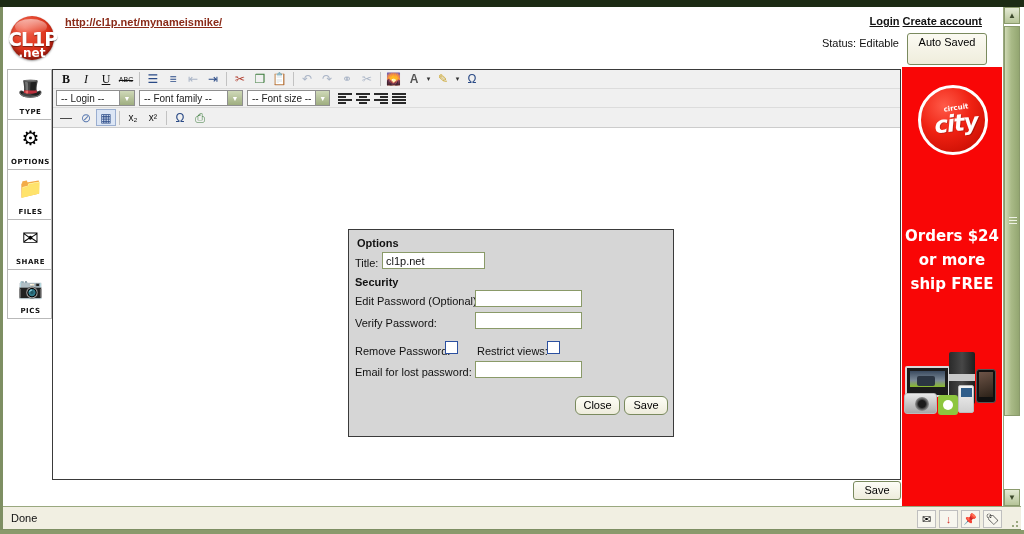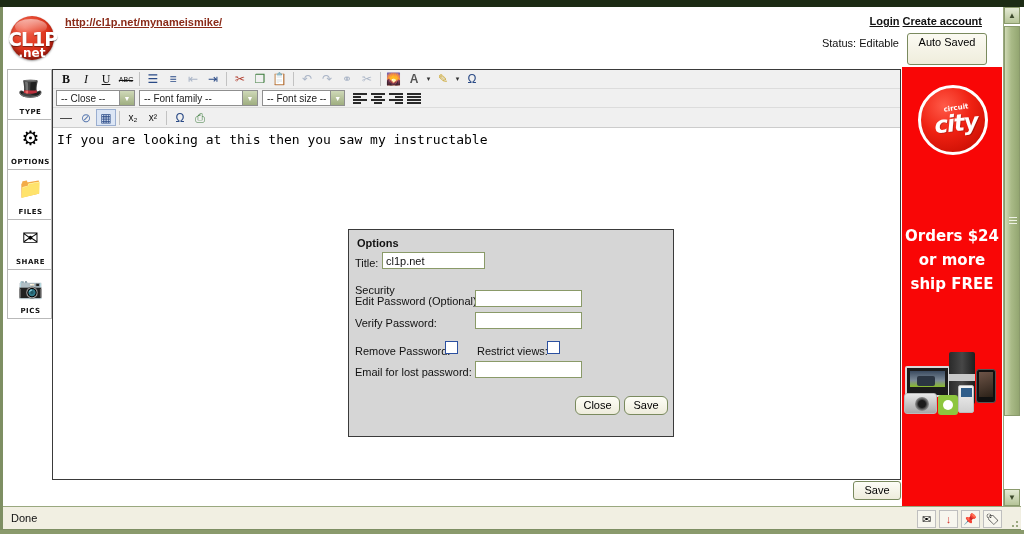--- a/index.html
+++ b/index.html
@@ -213,21 +213,21 @@
   .tsel .lbl { padding: 0 4px; white-space: nowrap; }
   .tsel .arw {
     margin-left: auto;
     width: 15px; height: 14px;
     background: linear-gradient(180deg,#cfd9b8,#9fae80);
     border-left: 1px solid #8f8f8f;
     display: flex; align-items: center; justify-content: center;
     font-size: 7px; color: #ffffff;
   }
   .sel-format { width: 79px; }
-  .sel-family { width: 119px; text-align: center; }
+  .sel-family { width: 104px; text-align: center; }
   .sel-size   { width: 83px; align-items: center; }
   .alignbox { display: flex; align-items: center; margin-left: 2px; }
   .alignbtn {
     width: 18px; height: 15px;
     display: flex; flex-direction: column; justify-content: center;
     gap: 1px; padding: 0 2px; cursor: pointer;
   }
   .alignbtn i { display: block; height: 2px; background: #2a2a2a; }
 
   #doc {
@@ -253,21 +253,21 @@
     border: 1px solid #3a3a3a;
     font-size: 11px;
     color: #111;
   }
   .dlg-h {
     position: absolute; left: 8px; top: 7px;
     font-weight: bold; font-size: 11px;
   }
   .dlg-sec {
     position: absolute; left: 6px; top: 46px;
-    font-weight: normal; font-size: 11px; margin-top: 8px;
+    font-weight: bold; font-size: 11px;
   }
   .dlg-lbl { position: absolute; font-size: 11px; color: #111; white-space: nowrap; }
   .dlg-in {
     position: absolute;
     height: 17px;
     background: #ffffff;
     border: 1px solid #8a9a68;
     font-family: "Liberation Sans", sans-serif;
     font-size: 11px;
     color: #111;
@@ -563,21 +563,21 @@
           <div class="tbtn" style="color:#2f7a2f">🌄</div>
           <div class="tbtn" style="font-weight:bold;color:#555">A</div>
           <div class="tbtn" style="width:9px;font-size:7px;color:#333">▾</div>
           <div class="tbtn" style="color:#c8a020">✎</div>
           <div class="tbtn" style="width:9px;font-size:7px;color:#333">▾</div>
           <div class="tbtn">Ω</div>
         </div>
 
         <div class="trow">
           <div class="tsel sel-format">
-            <span class="lbl">-- Close --</span>
+            <span class="lbl">-- Login --</span>
             <span class="arw">▼</span>
           </div>
           <div class="tsel sel-family">
             <span class="lbl">-- Font family --</span>
             <span class="arw">▼</span>
           </div>
           <div class="tsel sel-size">
             <span class="lbl">-- Font size --</span>
             <span class="arw">▼</span>
           </div>
@@ -616,21 +616,20 @@
           <div class="tsep"></div>
           <div class="tbtn" style="color:#111;font-size:10px">x₂</div>
           <div class="tbtn" style="color:#111;font-size:10px">x²</div>
           <div class="tsep"></div>
           <div class="tbtn">Ω</div>
           <div class="tbtn" style="color:#3a7a3a">⎙</div>
         </div>
       </div>
 
       <div id="doc">
-        <div id="doc-text">If you are looking at this then you saw my instructable</div>
 
         <div id="dialog">
           <div class="dlg-h">Options</div>
 
           <div class="dlg-lbl" style="left:6px; top:27px;">Title:</div>
           <input class="dlg-in" style="left: 33px; top: 22px; width: 103px;" value="cl1p.net">
 
           <div class="dlg-sec">Security</div>
 
           <div class="dlg-lbl" style="left:6px; top:65px;">Edit Password (Optional):</div>

